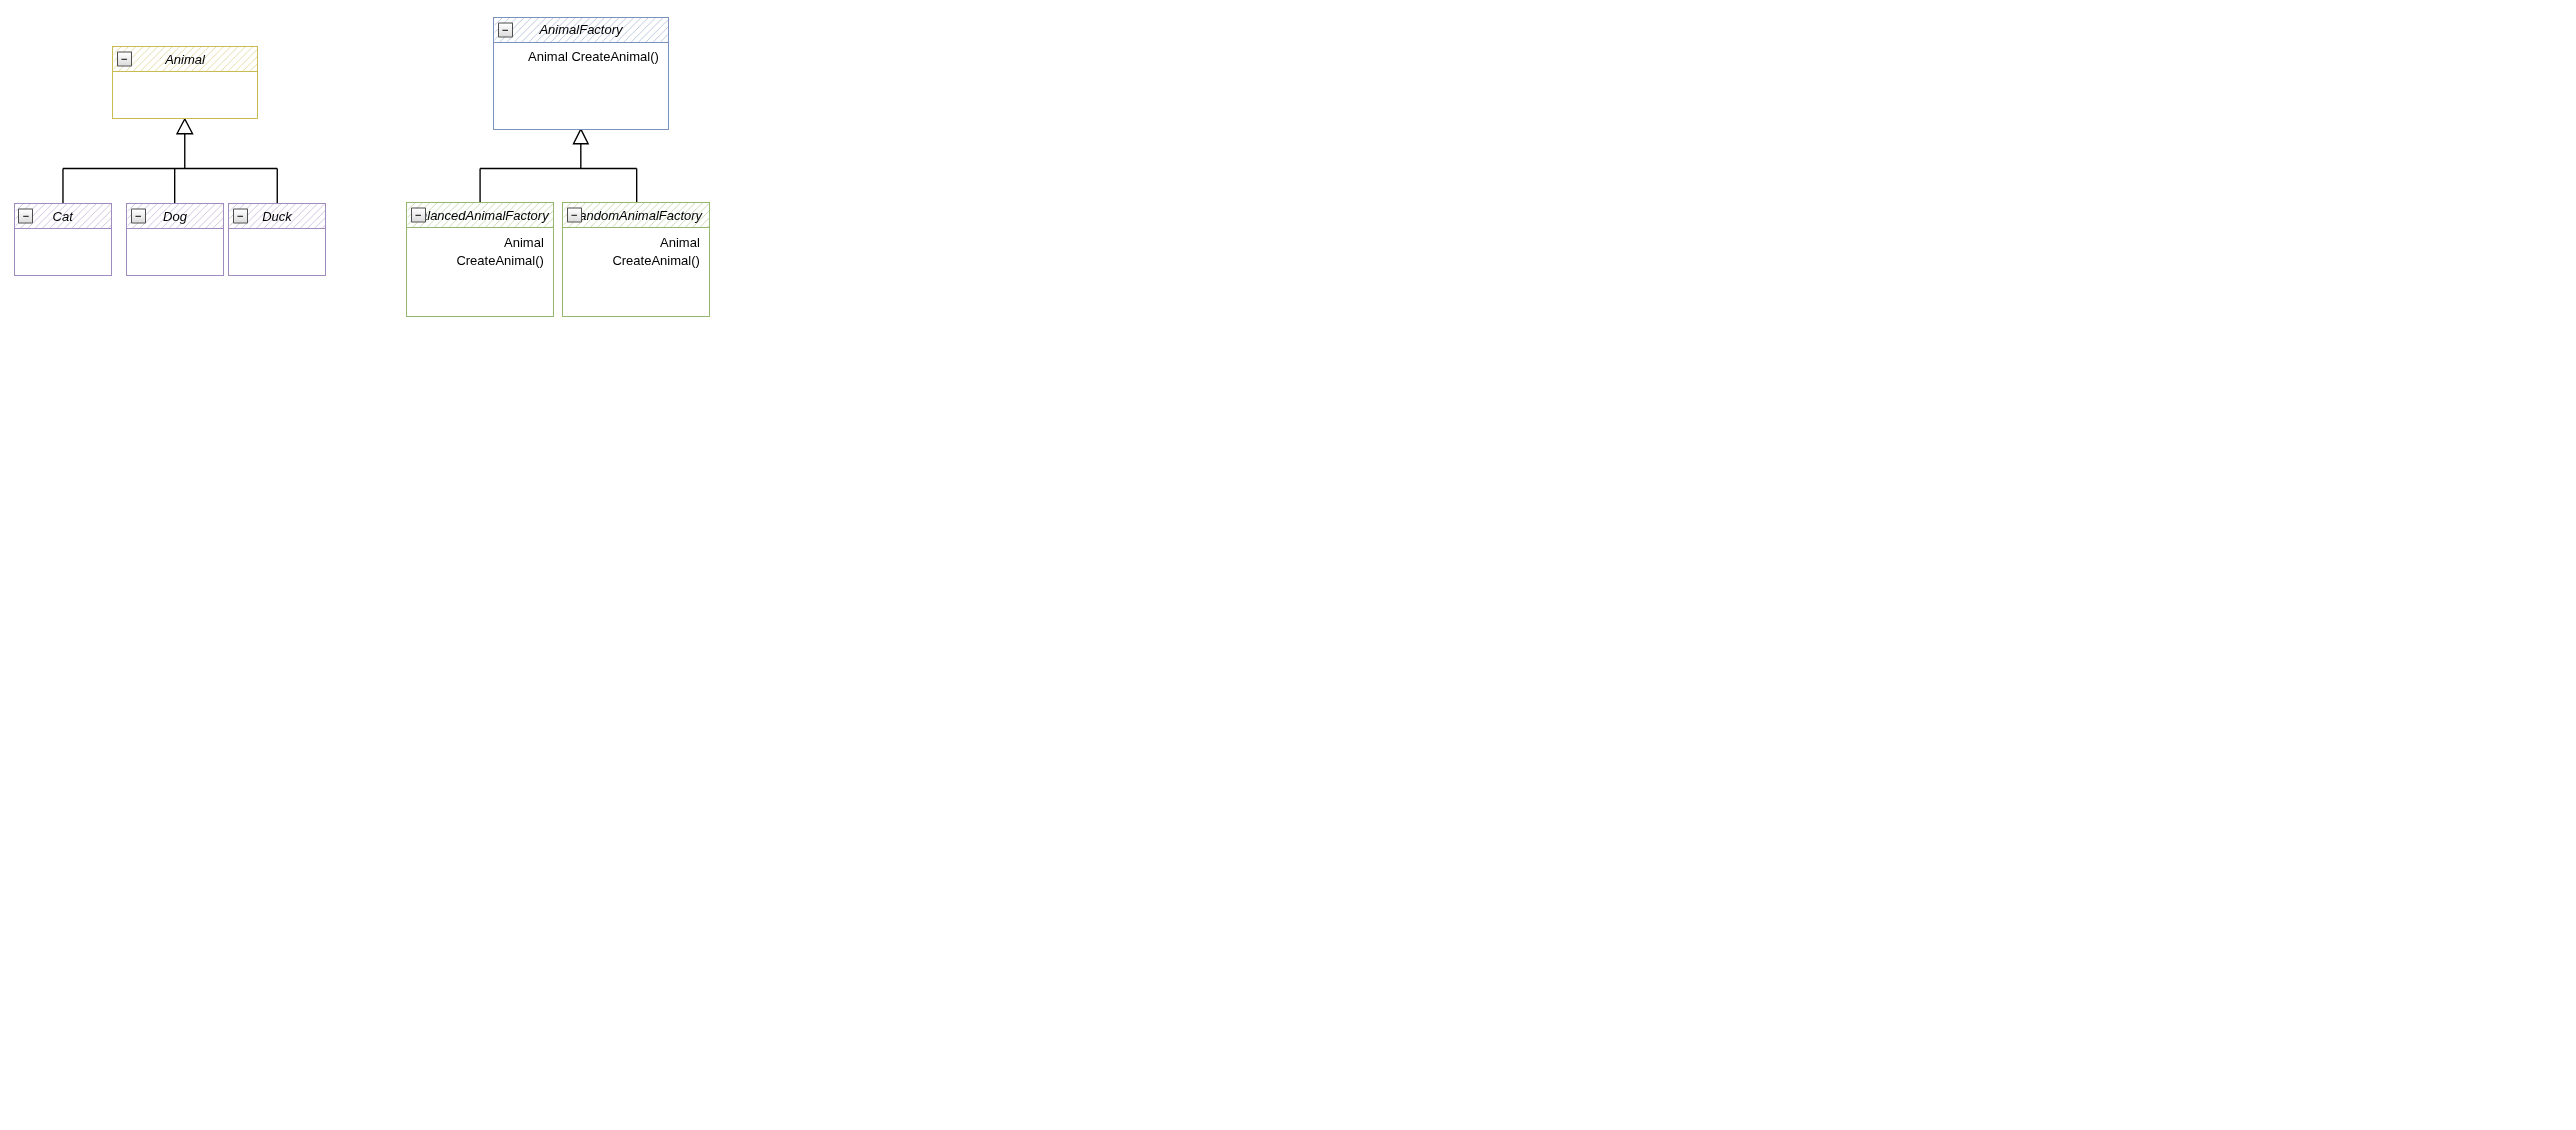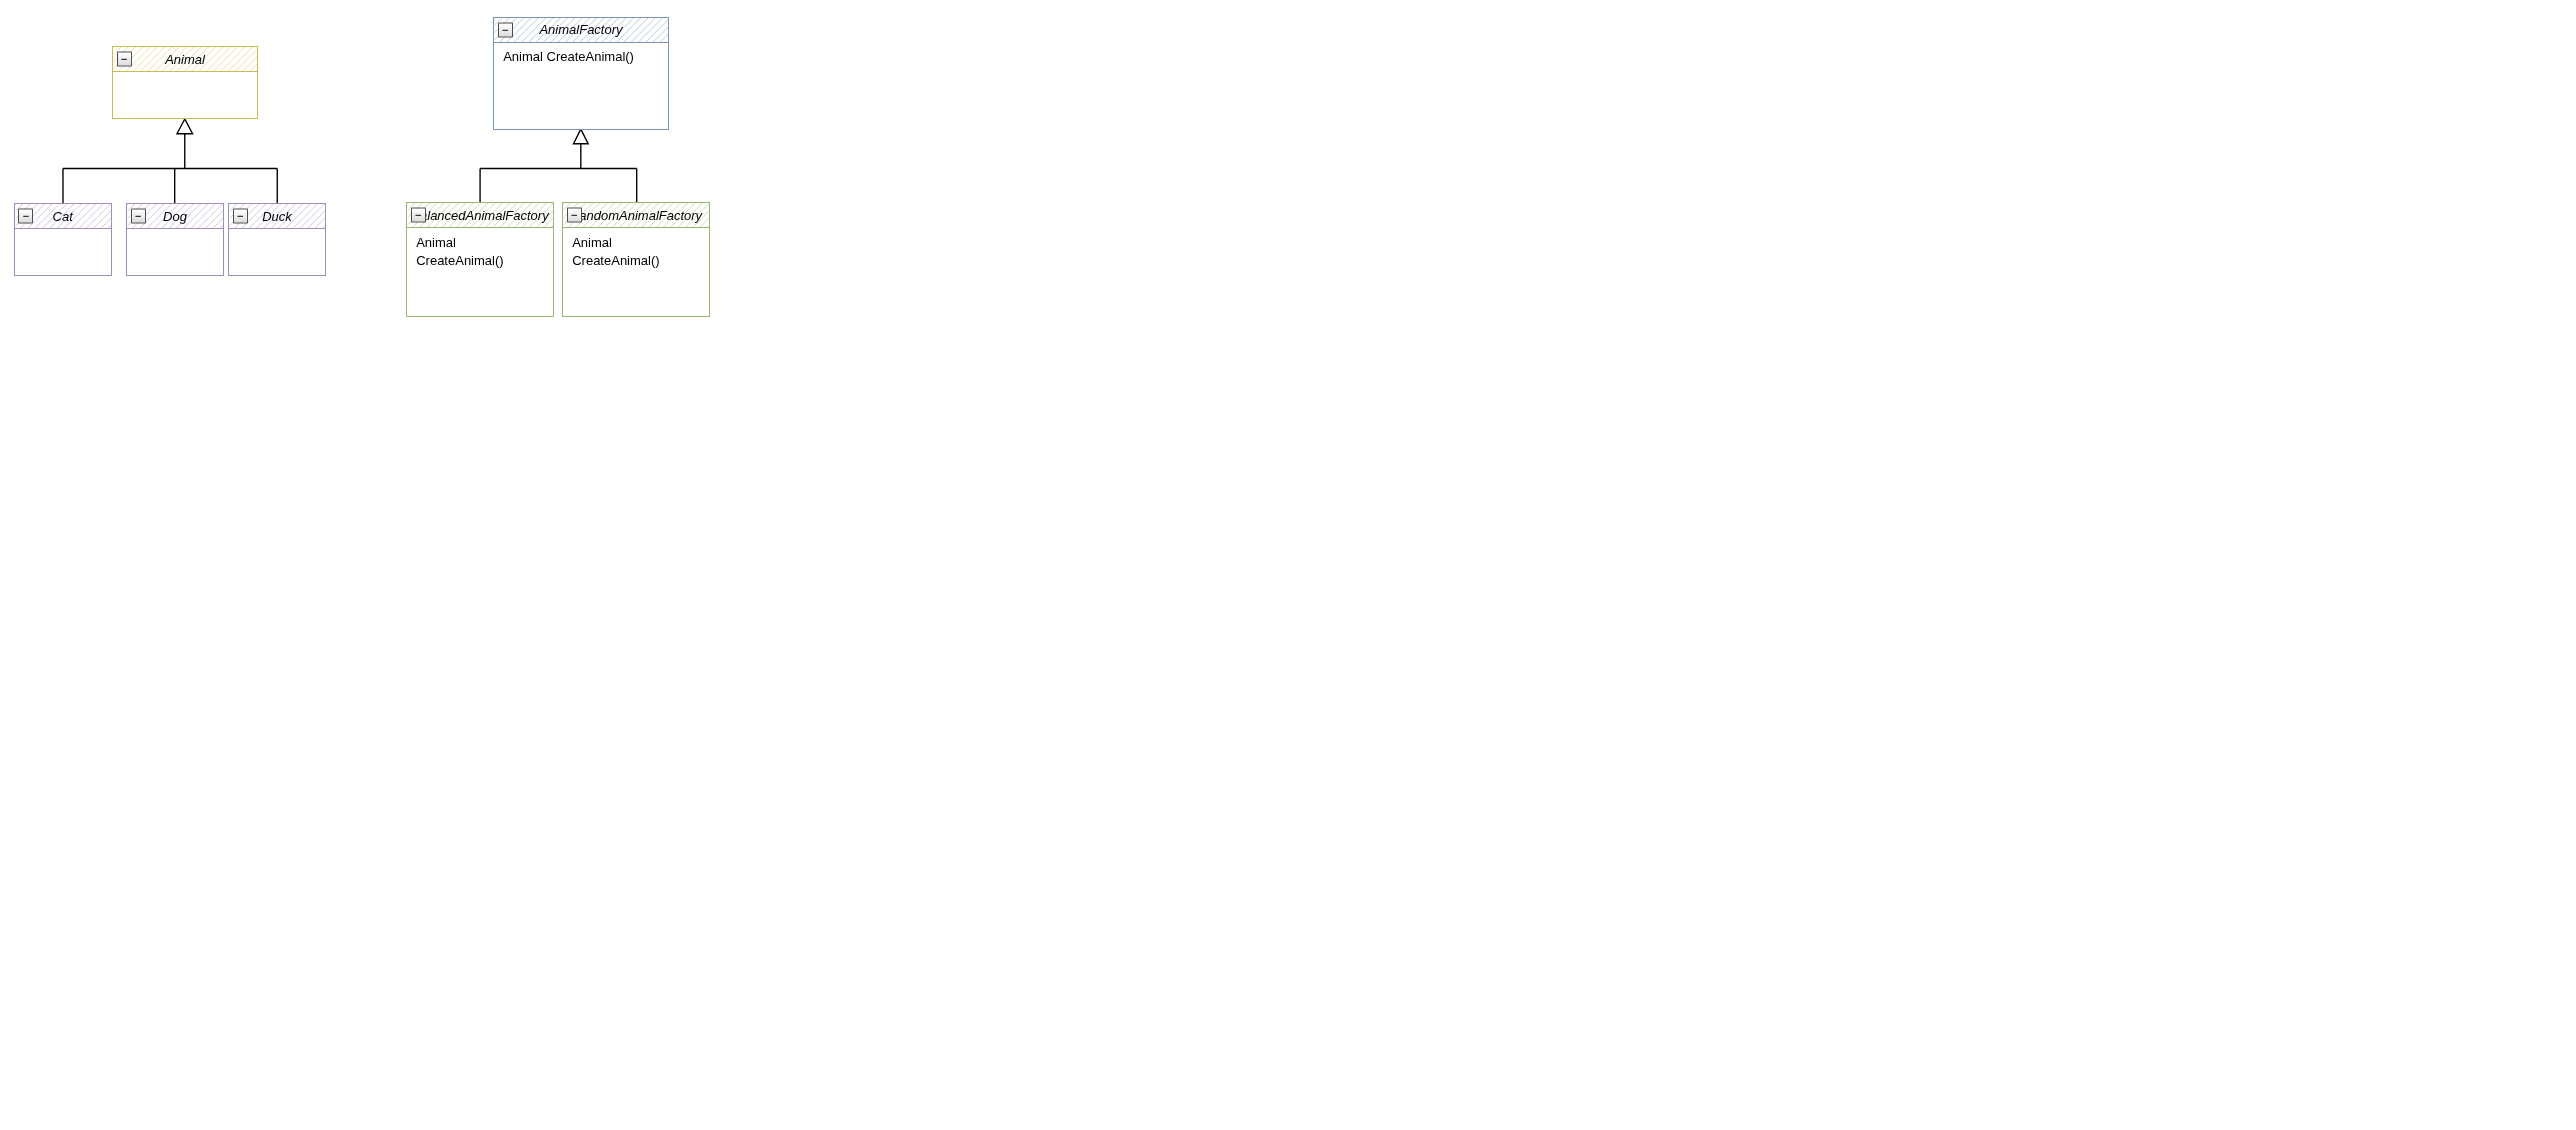--- a/index.html
+++ b/index.html
@@ -50,20 +50,21 @@
     z-index: 2;
     white-space: nowrap;
     font-style: italic;
   }
   .class-header.italic .title { font-style: italic; }
   .class-body {
     padding: 5.5px 9.2px;
     font-size: 13px;
     line-height: 1.4;
     flex: 1 1 auto;
+    text-align: right;
   }
 
   
   .toggle {
     position: absolute;
     left: 3.7px;
     top: 50%;
     transform: translateY(-50%);
     width: 13px;
     height: 13px;

